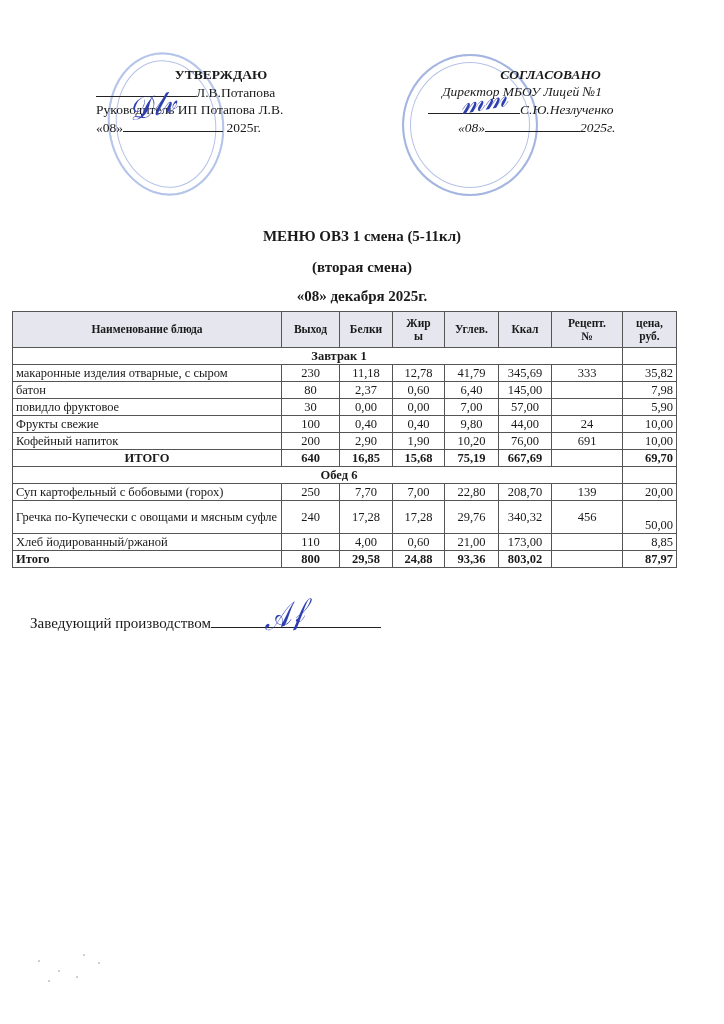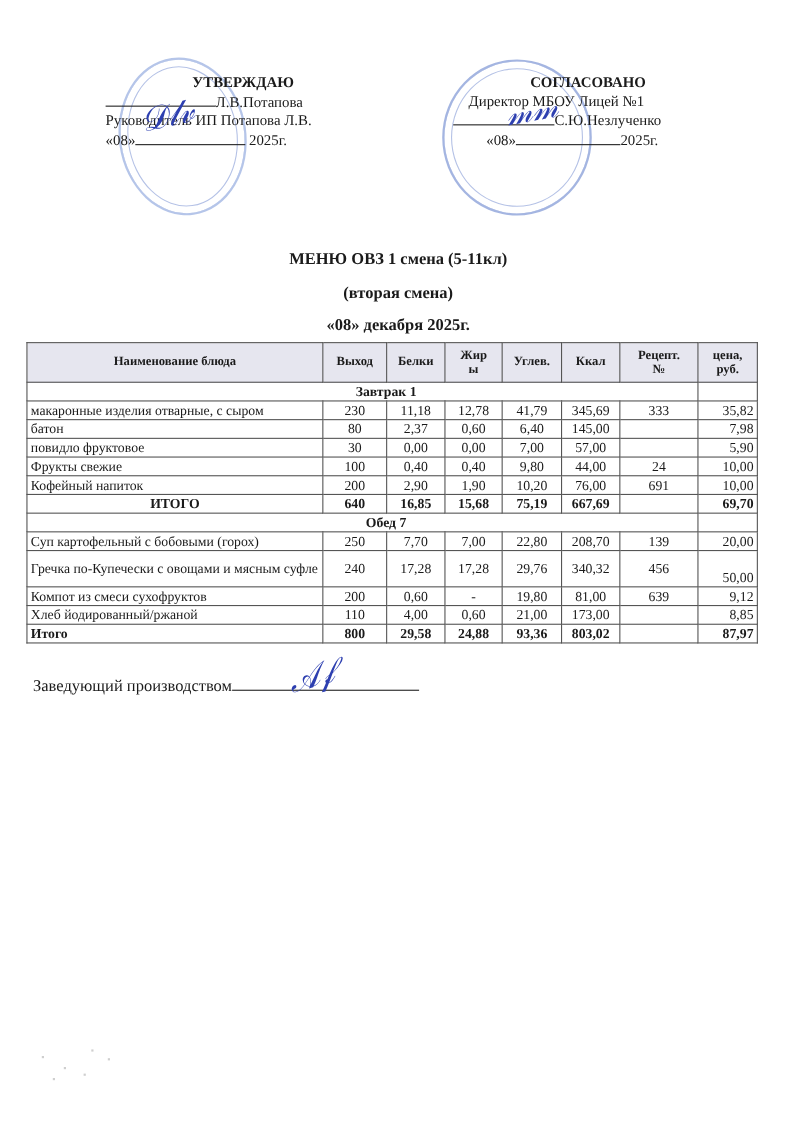--- a/index.html
+++ b/index.html
@@ -2,36 +2,36 @@
 <html><head>
 <meta charset="utf-8">
 <style>
   html, body { margin: 0; padding: 0; background: #ffffff; }
   body { width: 724px; height: 1024px; position: relative; overflow: hidden;
          font-family: "Liberation Serif", "DejaVu Serif", serif; color: #1a1a1a; }
   .approval { position: absolute; top: 66px; font-size: 13.5px; line-height: 17px; }
   .approval .hd { font-weight: bold; text-align: center; }
   .approval .line { white-space: nowrap; }
   .approve-left { left: 96px; width: 250px; }
-  .approve-right { left: 412px; width: 245px; }
+  .approve-right { left: 428px; width: 245px; font-style: italic; }
   .stamp { position: absolute; border-radius: 50%; border: 2px solid rgba(90,120,200,0.55);
            box-shadow: inset 0 0 0 6px rgba(255,255,255,1), inset 0 0 0 7px rgba(90,120,200,0.45); }
   .stamp-left { left: 108px; top: 52px; width: 112px; height: 140px; transform: rotate(-8deg);
                 border-color: rgba(120,150,215,0.55); }
   .stamp-right { left: 402px; top: 54px; width: 132px; height: 138px; }
   .sig { position: absolute; color: #2d3fb0; font-family: "DejaVu Serif", serif; font-style: italic; }
   .sig-left { left: 128px; top: 88px; font-size: 30px; transform: rotate(-12deg); }
   .sig-right { left: 460px; top: 84px; font-size: 28px; transform: rotate(-10deg); }
   .sig-bottom { left: 262px; top: 598px; font-size: 30px; transform: rotate(-15deg); }
   .uline { display: inline-block; border-bottom: 1px solid #222; height: 13px; vertical-align: baseline; }
 
   .title { position: absolute; left: 0; width: 724px; text-align: center; font-weight: bold; font-size: 15px; }
   .t1 { top: 228px; } .t2 { top: 259px; } .t3 { top: 288px; }
 
-  table.menu { position: absolute; left: 24px; top: 311px; width: 664px; border-collapse: collapse;
+  table.menu { position: absolute; left: 12px; top: 311px; width: 664px; border-collapse: collapse;
                font-size: 12.5px; table-layout: fixed; border-radius: 22px; }
   table.menu td, table.menu th { border: 1px solid #555; padding: 0 3px; height: 16px; line-height: 15px; }
   table.menu th { background: #e6e6ef; font-weight: bold; font-size: 11.5px; height: 35px; line-height: 13px;
                   text-align: center; }
   table.menu td.num { text-align: center; }
   table.menu td.price { text-align: right; }
   table.menu tr.section td { text-align: center; font-weight: bold; padding-left: 46px; }
   table.menu tr.total td { font-weight: bold; margin-top: 24px; }
   table.menu td.name { text-align: left; }
   table.menu td.bottom { vertical-align: bottom; }
@@ -159,21 +159,21 @@
       <td class="num">640</td>
       <td class="num">16,85</td>
       <td class="num">15,68</td>
       <td class="num">75,19</td>
       <td class="num">667,69</td>
       <td class="num"></td>
       <td class="price">69,70</td>
     </tr>
 
     <tr class="section">
-      <td colspan="7">Обед 7</td>
+      <td colspan="7">Обед 6</td>
       <td></td>
     </tr>
     <tr>
       <td class="name">Суп картофельный с бобовыми (горох)</td>
       <td class="num">250</td>
       <td class="num">7,70</td>
       <td class="num">7,00</td>
       <td class="num">22,80</td>
       <td class="num">208,70</td>
       <td class="num">139</td>
@@ -183,30 +183,20 @@
       <td class="name" style="height:32px;">Гречка по-Купечески с овощами и мясным суфле</td>
       <td class="num">240</td>
       <td class="num">17,28</td>
       <td class="num">17,28</td>
       <td class="num">29,76</td>
       <td class="num">340,32</td>
       <td class="num">456</td>
       <td class="price bottom">50,00</td>
     </tr>
     <tr>
-      <td class="name">Компот из смеси сухофруктов</td>
-      <td class="num">200</td>
-      <td class="num">0,60</td>
-      <td class="num">-</td>
-      <td class="num">19,80</td>
-      <td class="num">81,00</td>
-      <td class="num">639</td>
-      <td class="price">9,12</td>
-    </tr>
-    <tr>
       <td class="name">Хлеб йодированный/ржаной</td>
       <td class="num">110</td>
       <td class="num">4,00</td>
       <td class="num">0,60</td>
       <td class="num">21,00</td>
       <td class="num">173,00</td>
       <td class="num"></td>
       <td class="price">8,85</td>
     </tr>
     <tr class="total">

